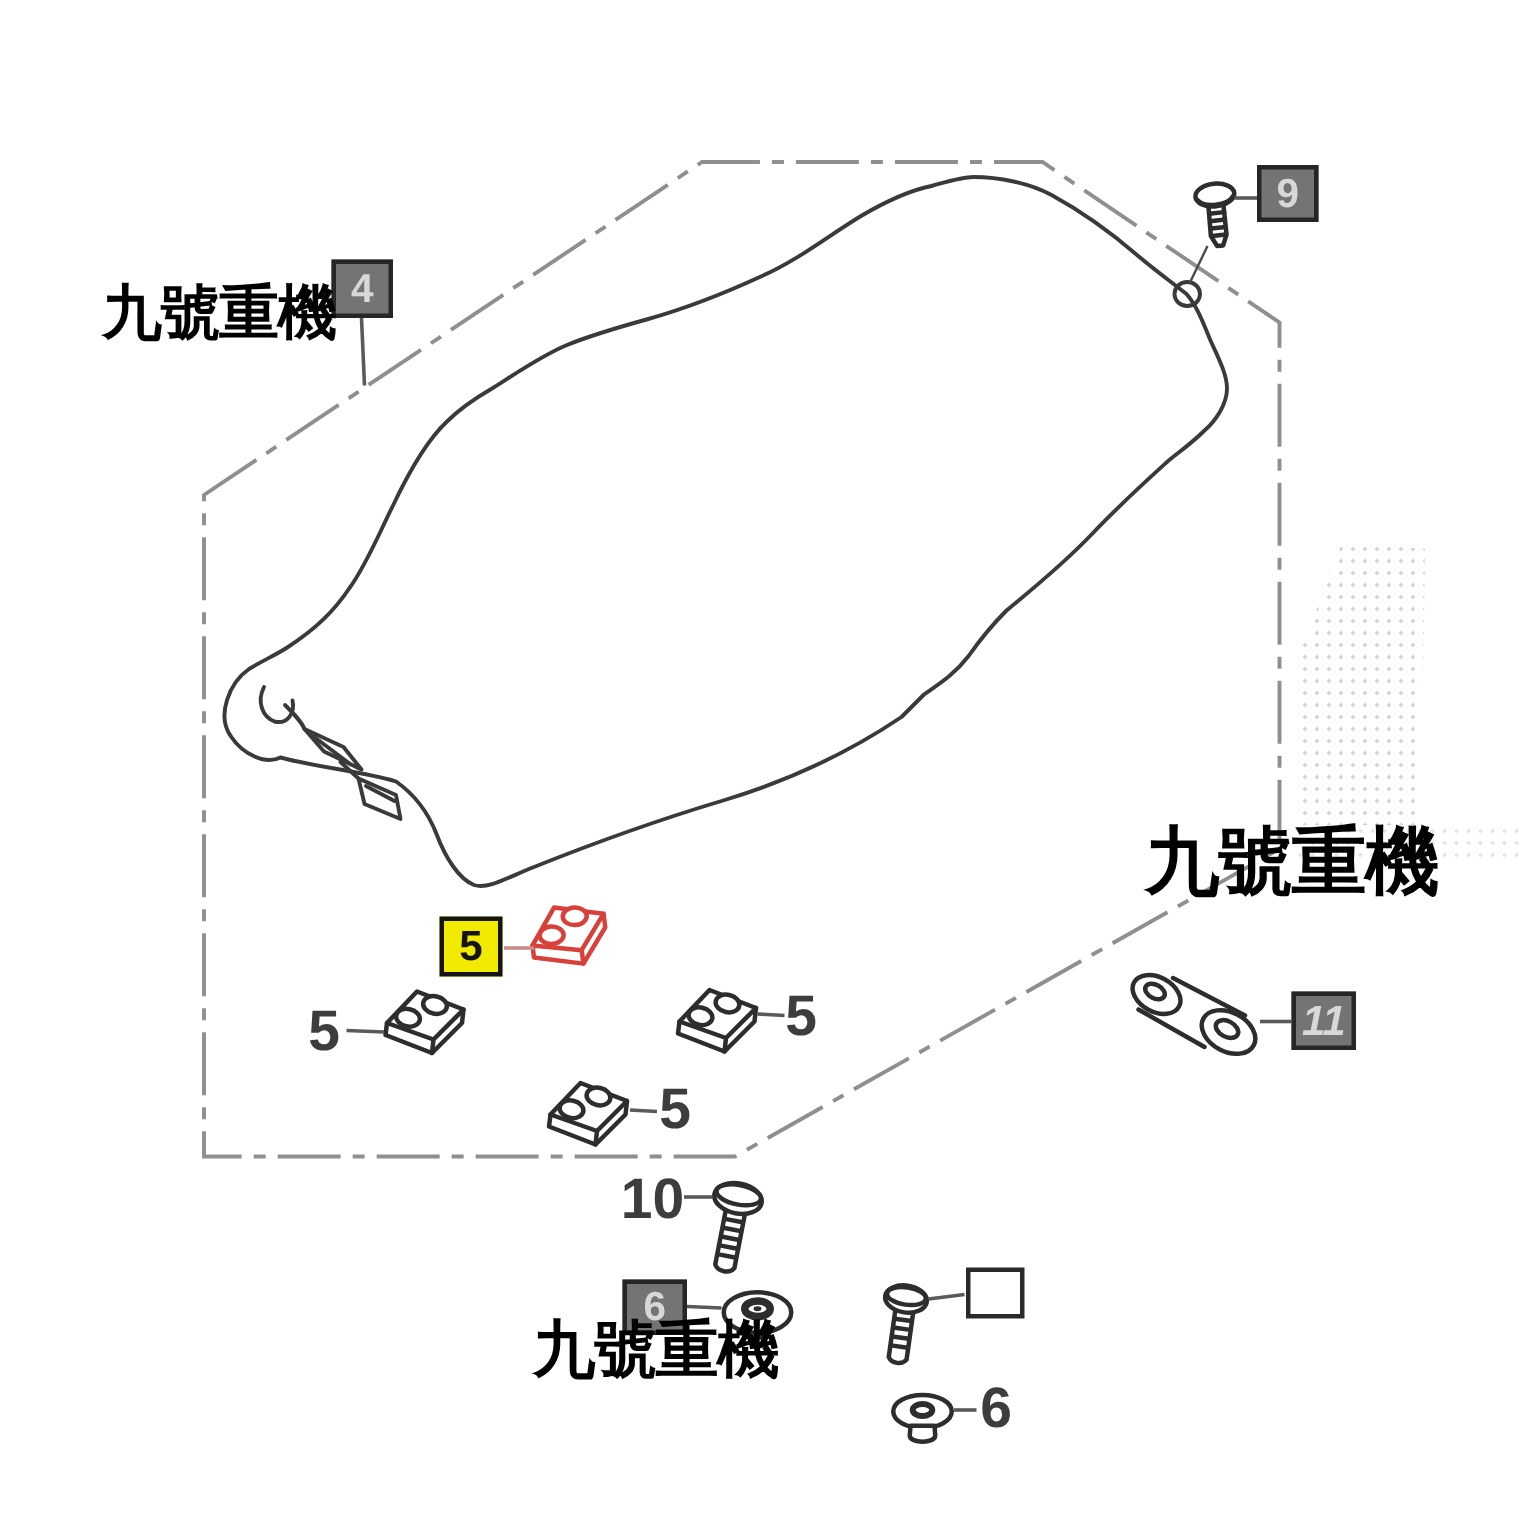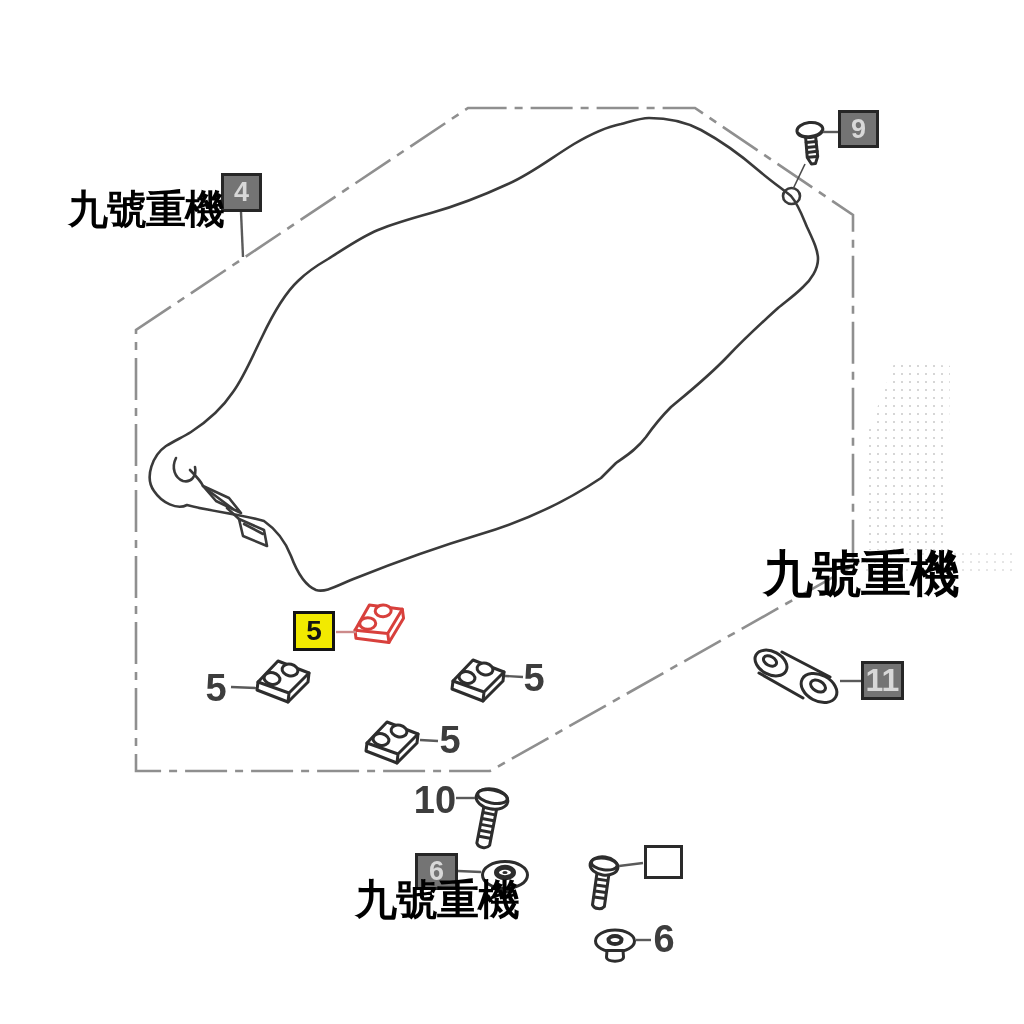--- a/index.html
+++ b/index.html
@@ -164,21 +164,21 @@
     <g class="part" transform="translate(615,941)">
       <ellipse fill="#ffffff" cx="0" cy="0" rx="19.5" ry="11"></ellipse>
       <ellipse fill="#ffffff" stroke-width="4" cx="0" cy="-1" rx="6.5" ry="4"></ellipse>
       <path fill="#ffffff" d="M-8,9.5 L-8.5,16 C-8.5,21.5 8.5,21.5 8.5,16 L8,9.5 Z"></path>
     </g>
     <path class="leader" d="M636,940 L651,940"></path>
   </svg>
 
   <div class="tag" style="left:221px;top:173px;width:41px;height:39px;">4</div>
   <div class="tag" style="left:838px;top:110px;width:41px;height:38px;">9</div>
-  <div class="tag" style="left:861px;top:661px;width:43px;height:39px;font-size:32px;">11</div>
+  <div class="tag" style="left:861px;top:661px;width:43px;height:39px;font-size:28px;font-style:italic;">11</div>
   <div class="tag" style="left:415px;top:853px;width:43px;height:37px;">6</div>
   <div class="tag-yellow" style="left:293px;top:611px;width:42px;height:40px;">5</div>
   <div class="tag-empty" style="left:644px;top:845px;width:39px;height:34px;"></div>
 
   <div class="num" style="left:188px;top:669px;">5</div>
   <div class="num" style="left:506px;top:659px;">5</div>
   <div class="num" style="left:422px;top:721px;">5</div>
   <div class="num" style="left:407px;top:781px;">10</div>
   <div class="num" style="left:636px;top:920px;">6</div>
 

